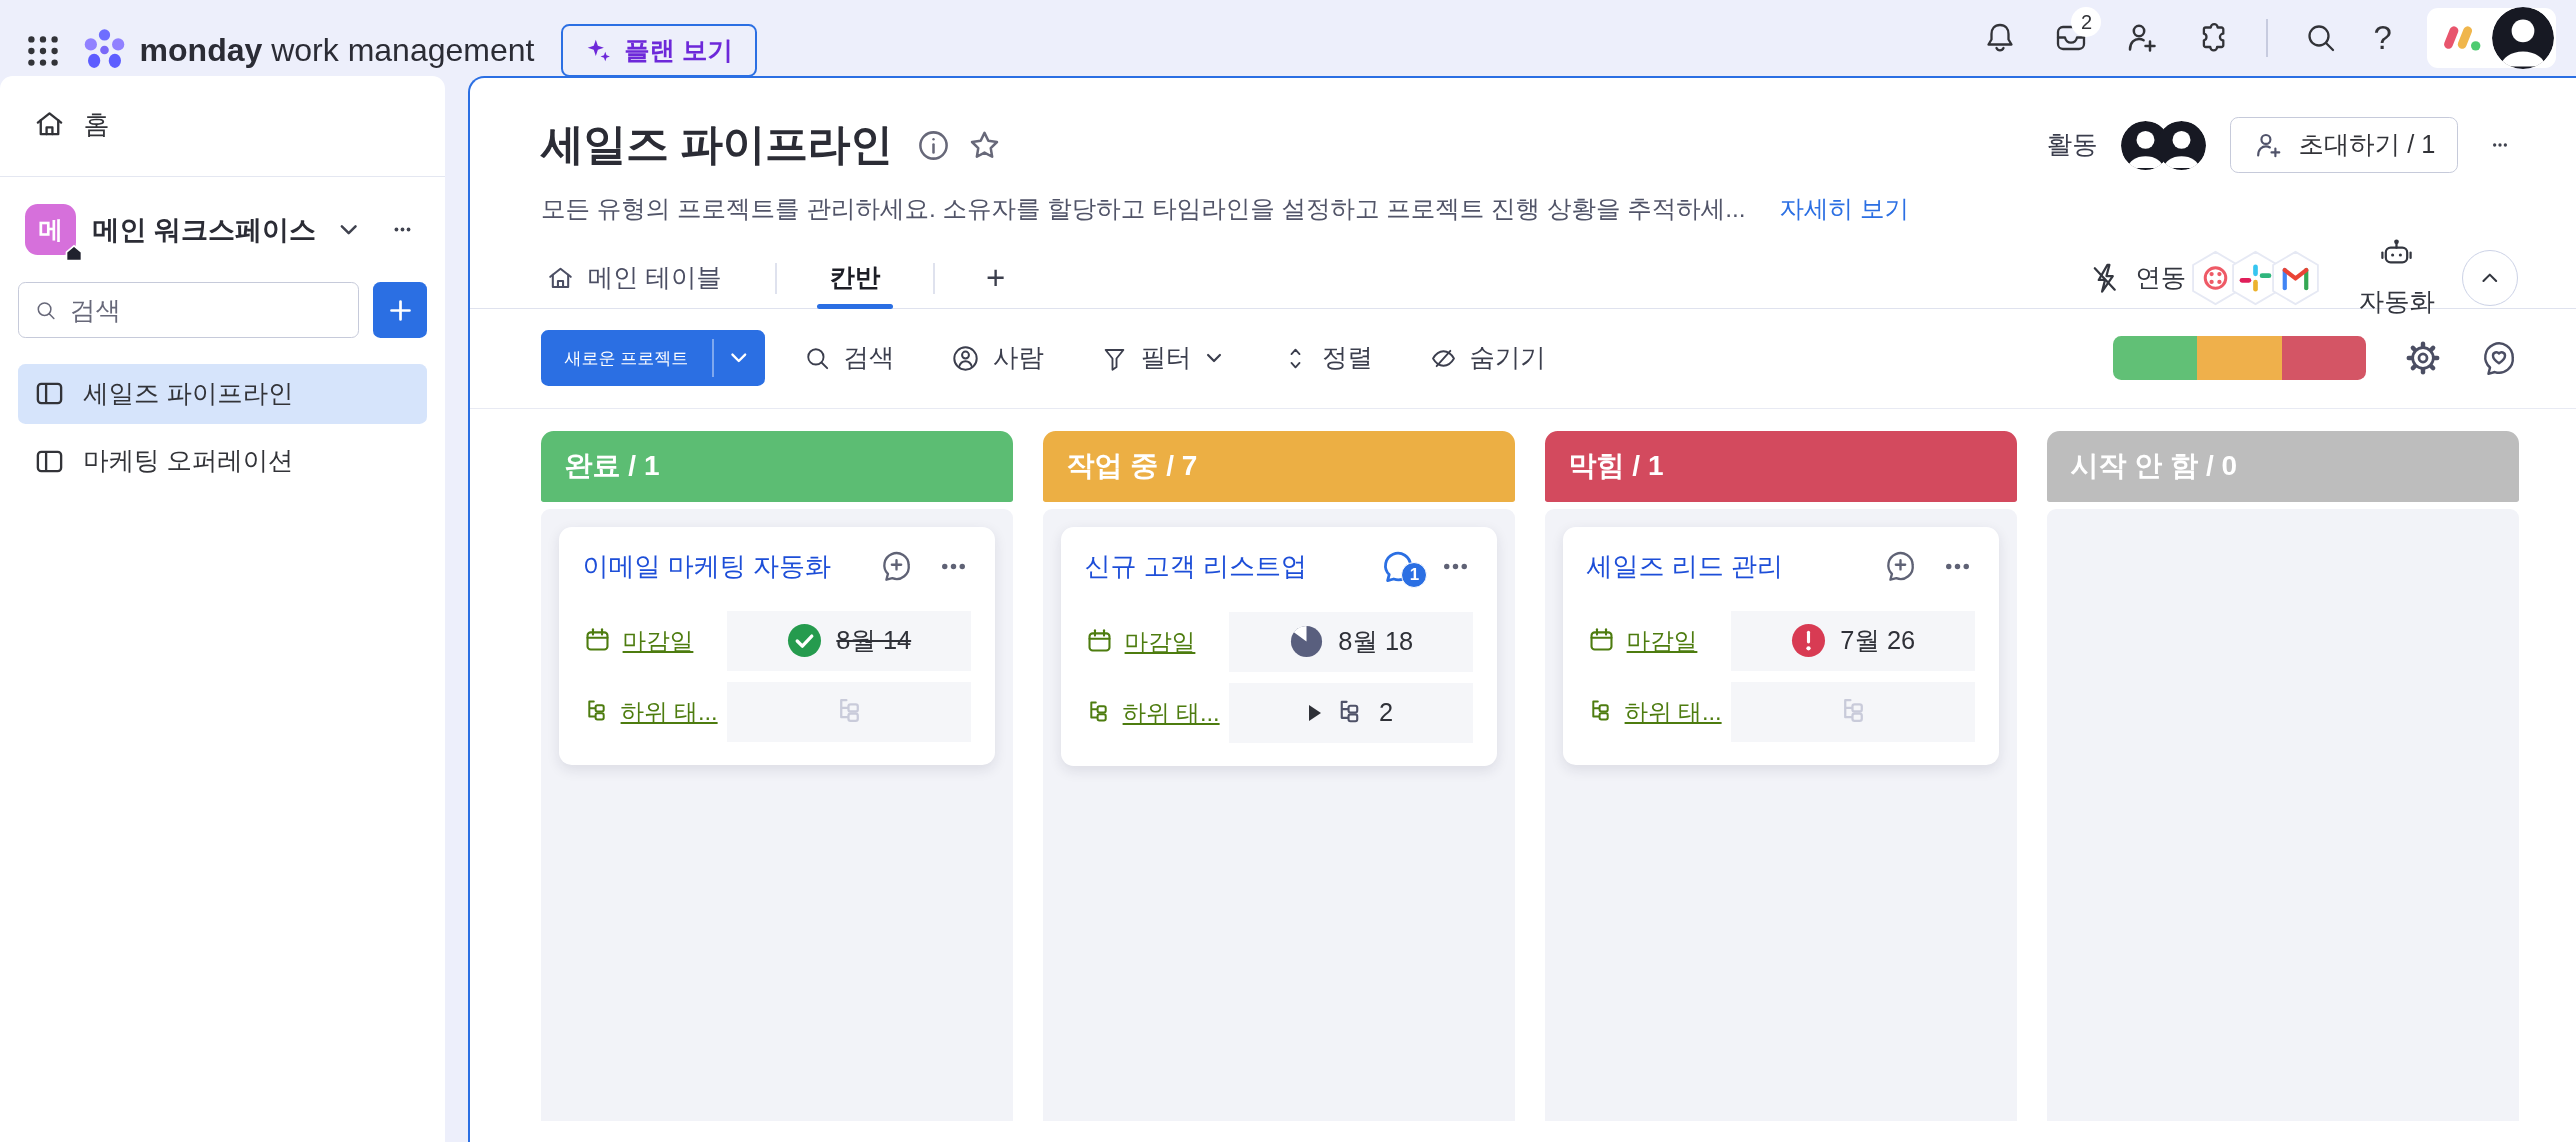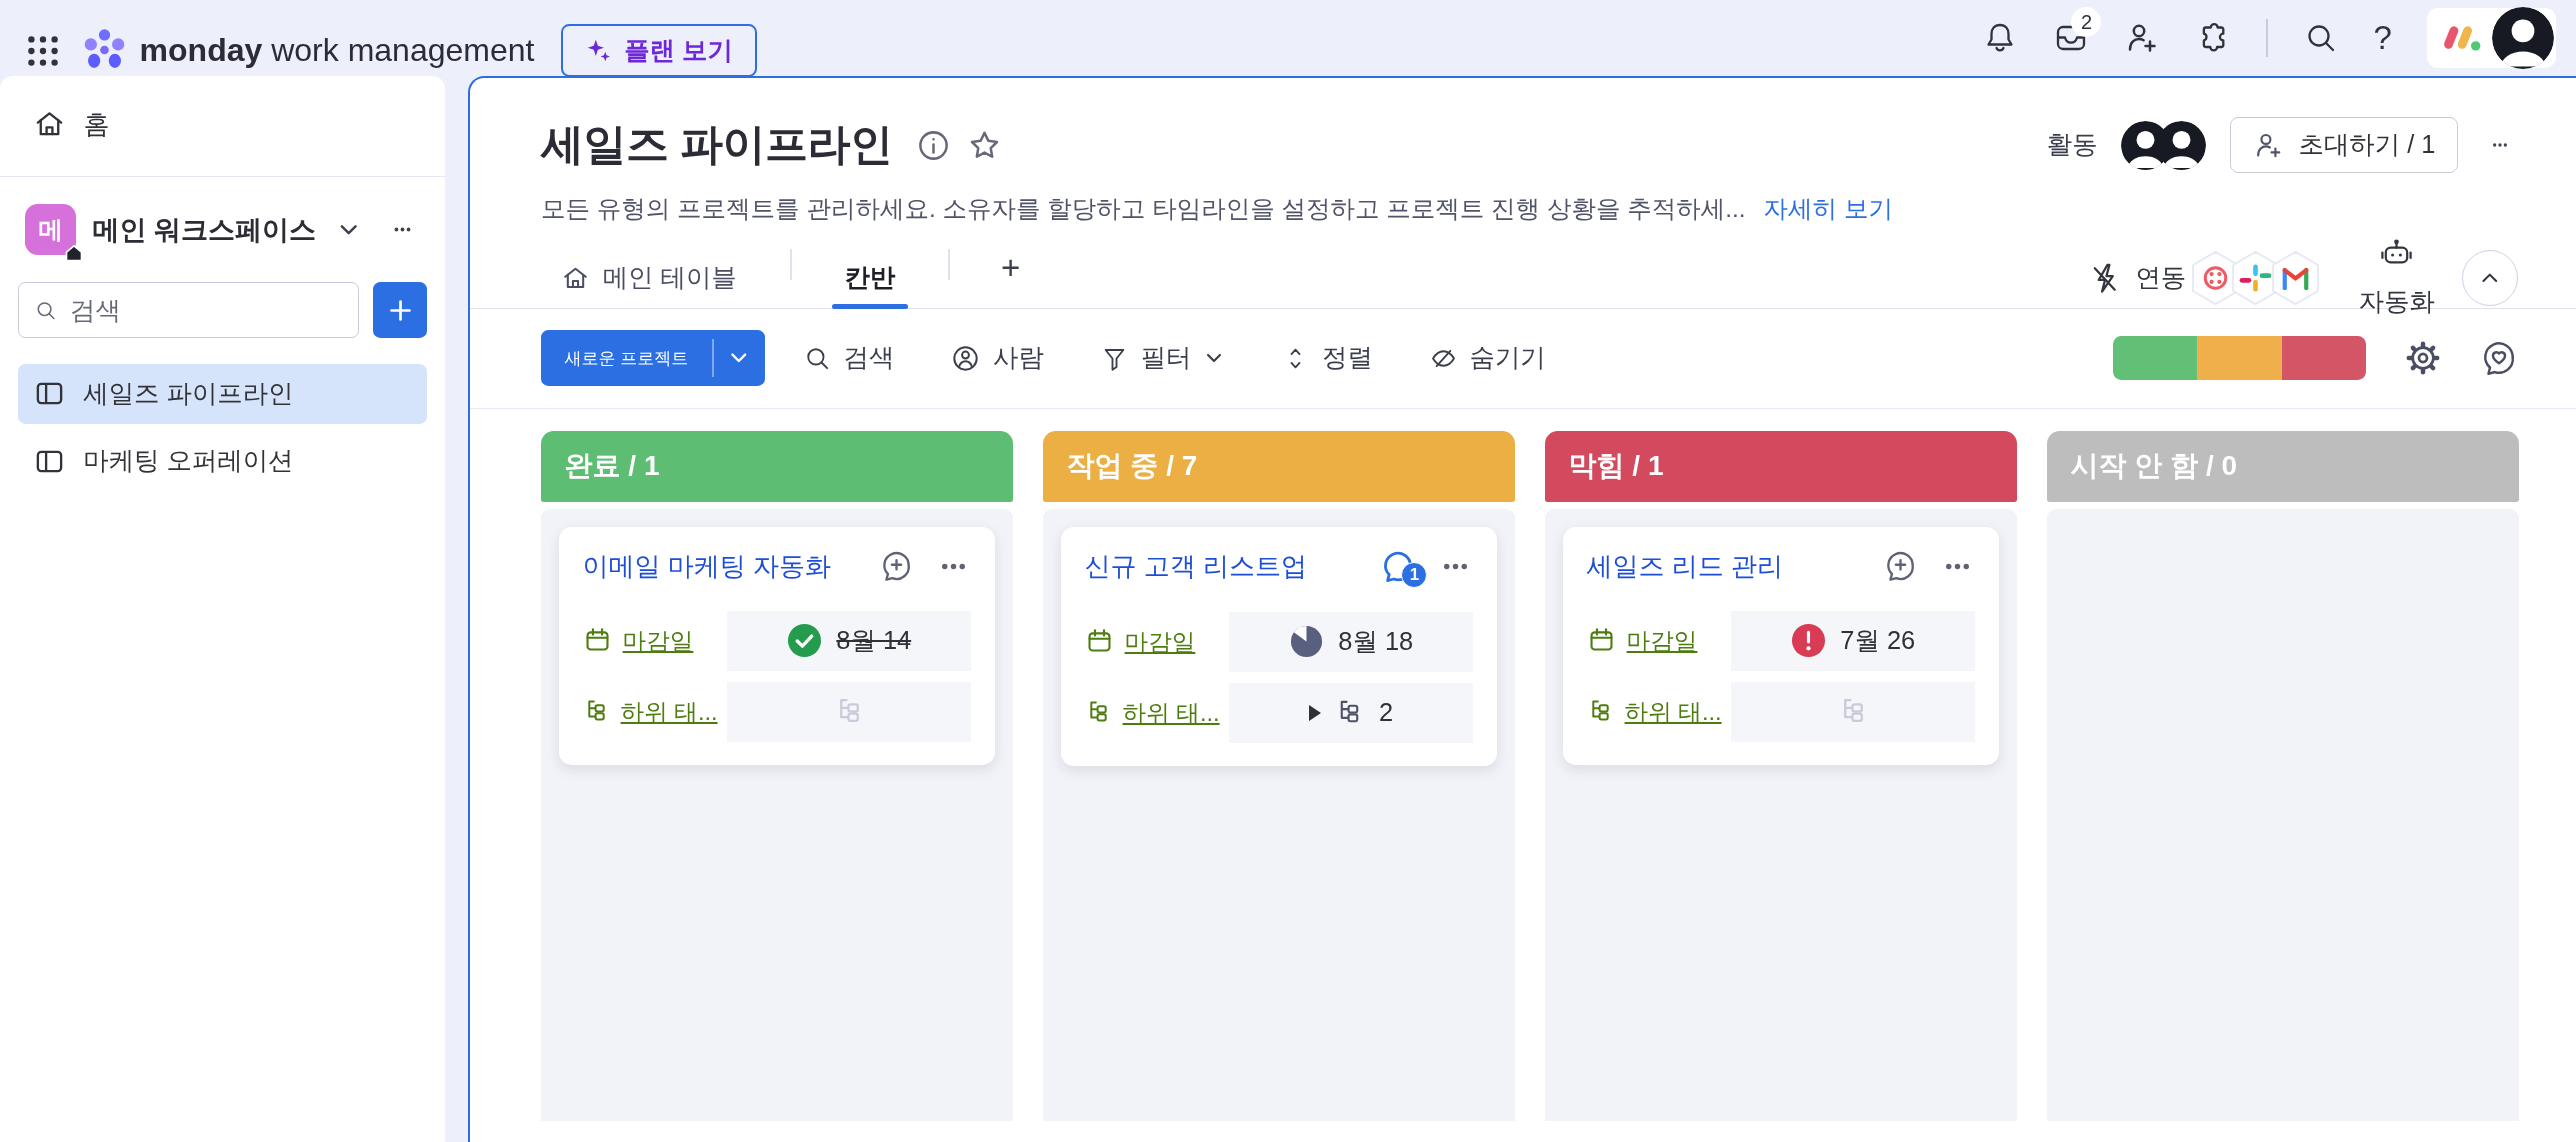--- a/index.html
+++ b/index.html
@@ -48,24 +48,24 @@
   .panel { position:absolute; top:76px; left:468px; right:0; bottom:0; background:#fff; border-left:2.7px solid; border-top:2.7px solid; border-top-left-radius:16.3px; padding:0 58px 0 71px; overflow:hidden; }
   .title-row { display:flex; align-items:center; margin-top:38px; }
   .board-title { font-size:43px; font-weight:600; color:#2b2c35; letter-spacing:-0.5px; }
   .title-ic { color:#676879; margin-left:23.6px; cursor:pointer; }
   .header-right { margin-left:auto; display:flex; align-items:center; gap:23.6px; }
   .activity-label { font-size:25.4px; color:#3a3d4c; cursor:pointer; }
   .avatar-stack { display:flex; cursor:pointer; }
   .avatar-stack .av2 { margin-left:-12.7px; }
   .invite-btn { height:56px; border:1.8px solid #c6cada; border-radius:8.2px; background:#fff; display:flex; align-items:center; gap:14.5px; padding:0 22px; font-size:25.4px; color:#323338; cursor:pointer; }
   .hdr-dots { color:#40434f; cursor:pointer; padding:7.3px; }
-  .desc-row { margin-top:18px; display:flex; align-items:baseline; gap:18px; font-size:24.5px; color:#515468; }
+  .desc-row { margin-top:18px; display:flex; align-items:baseline; gap:34px; font-size:24.5px; color:#515468; }
   .see-more { cursor:pointer; white-space:nowrap; }
 
-  .tabs-row { position:relative; margin:23.6px -58px 0 -71px; padding:0 58px 0 71px; height:60px; display:flex; border-bottom:1.8px solid #dfe2ee;gap:33px; }
+  .tabs-row { position:relative; margin:23.6px -58px 0 -71px; padding:0 58px 0 56px; height:60px; display:flex; align-items:center; border-bottom:1.8px solid #dfe2ee;gap:33px; }
   .tab { position:relative; height:100%; display:flex; align-items:center; gap:12.7px; padding:0 20px; font-size:25.4px; color:#4b4e63; cursor:pointer; }
   .tab.active { color:#1d1e26; font-weight:600; }
   .tab-underline { position:absolute; left:7.3px; right:7.3px; bottom:-1.8px; height:5.4px; border-radius:2.7px; }
   .tab-sep { width:1.8px; height:31px; background:#dfe2ee; }
   .tab-add { font-size:33px; color:#3c3f4d; padding:0 18px; cursor:pointer; }
   .tabs-right { margin-left:auto; display:flex; align-items:center; }
   .pill-group { display:flex; align-items:center; gap:12.7px; font-size:25.4px; color:#33363f; cursor:pointer; }
   .hexes { display:flex; margin:0 25.4px 0 3.6px; }
   .hex { margin-left:-11px; cursor:pointer; }
   .hex:first-child { margin-left:0; }

